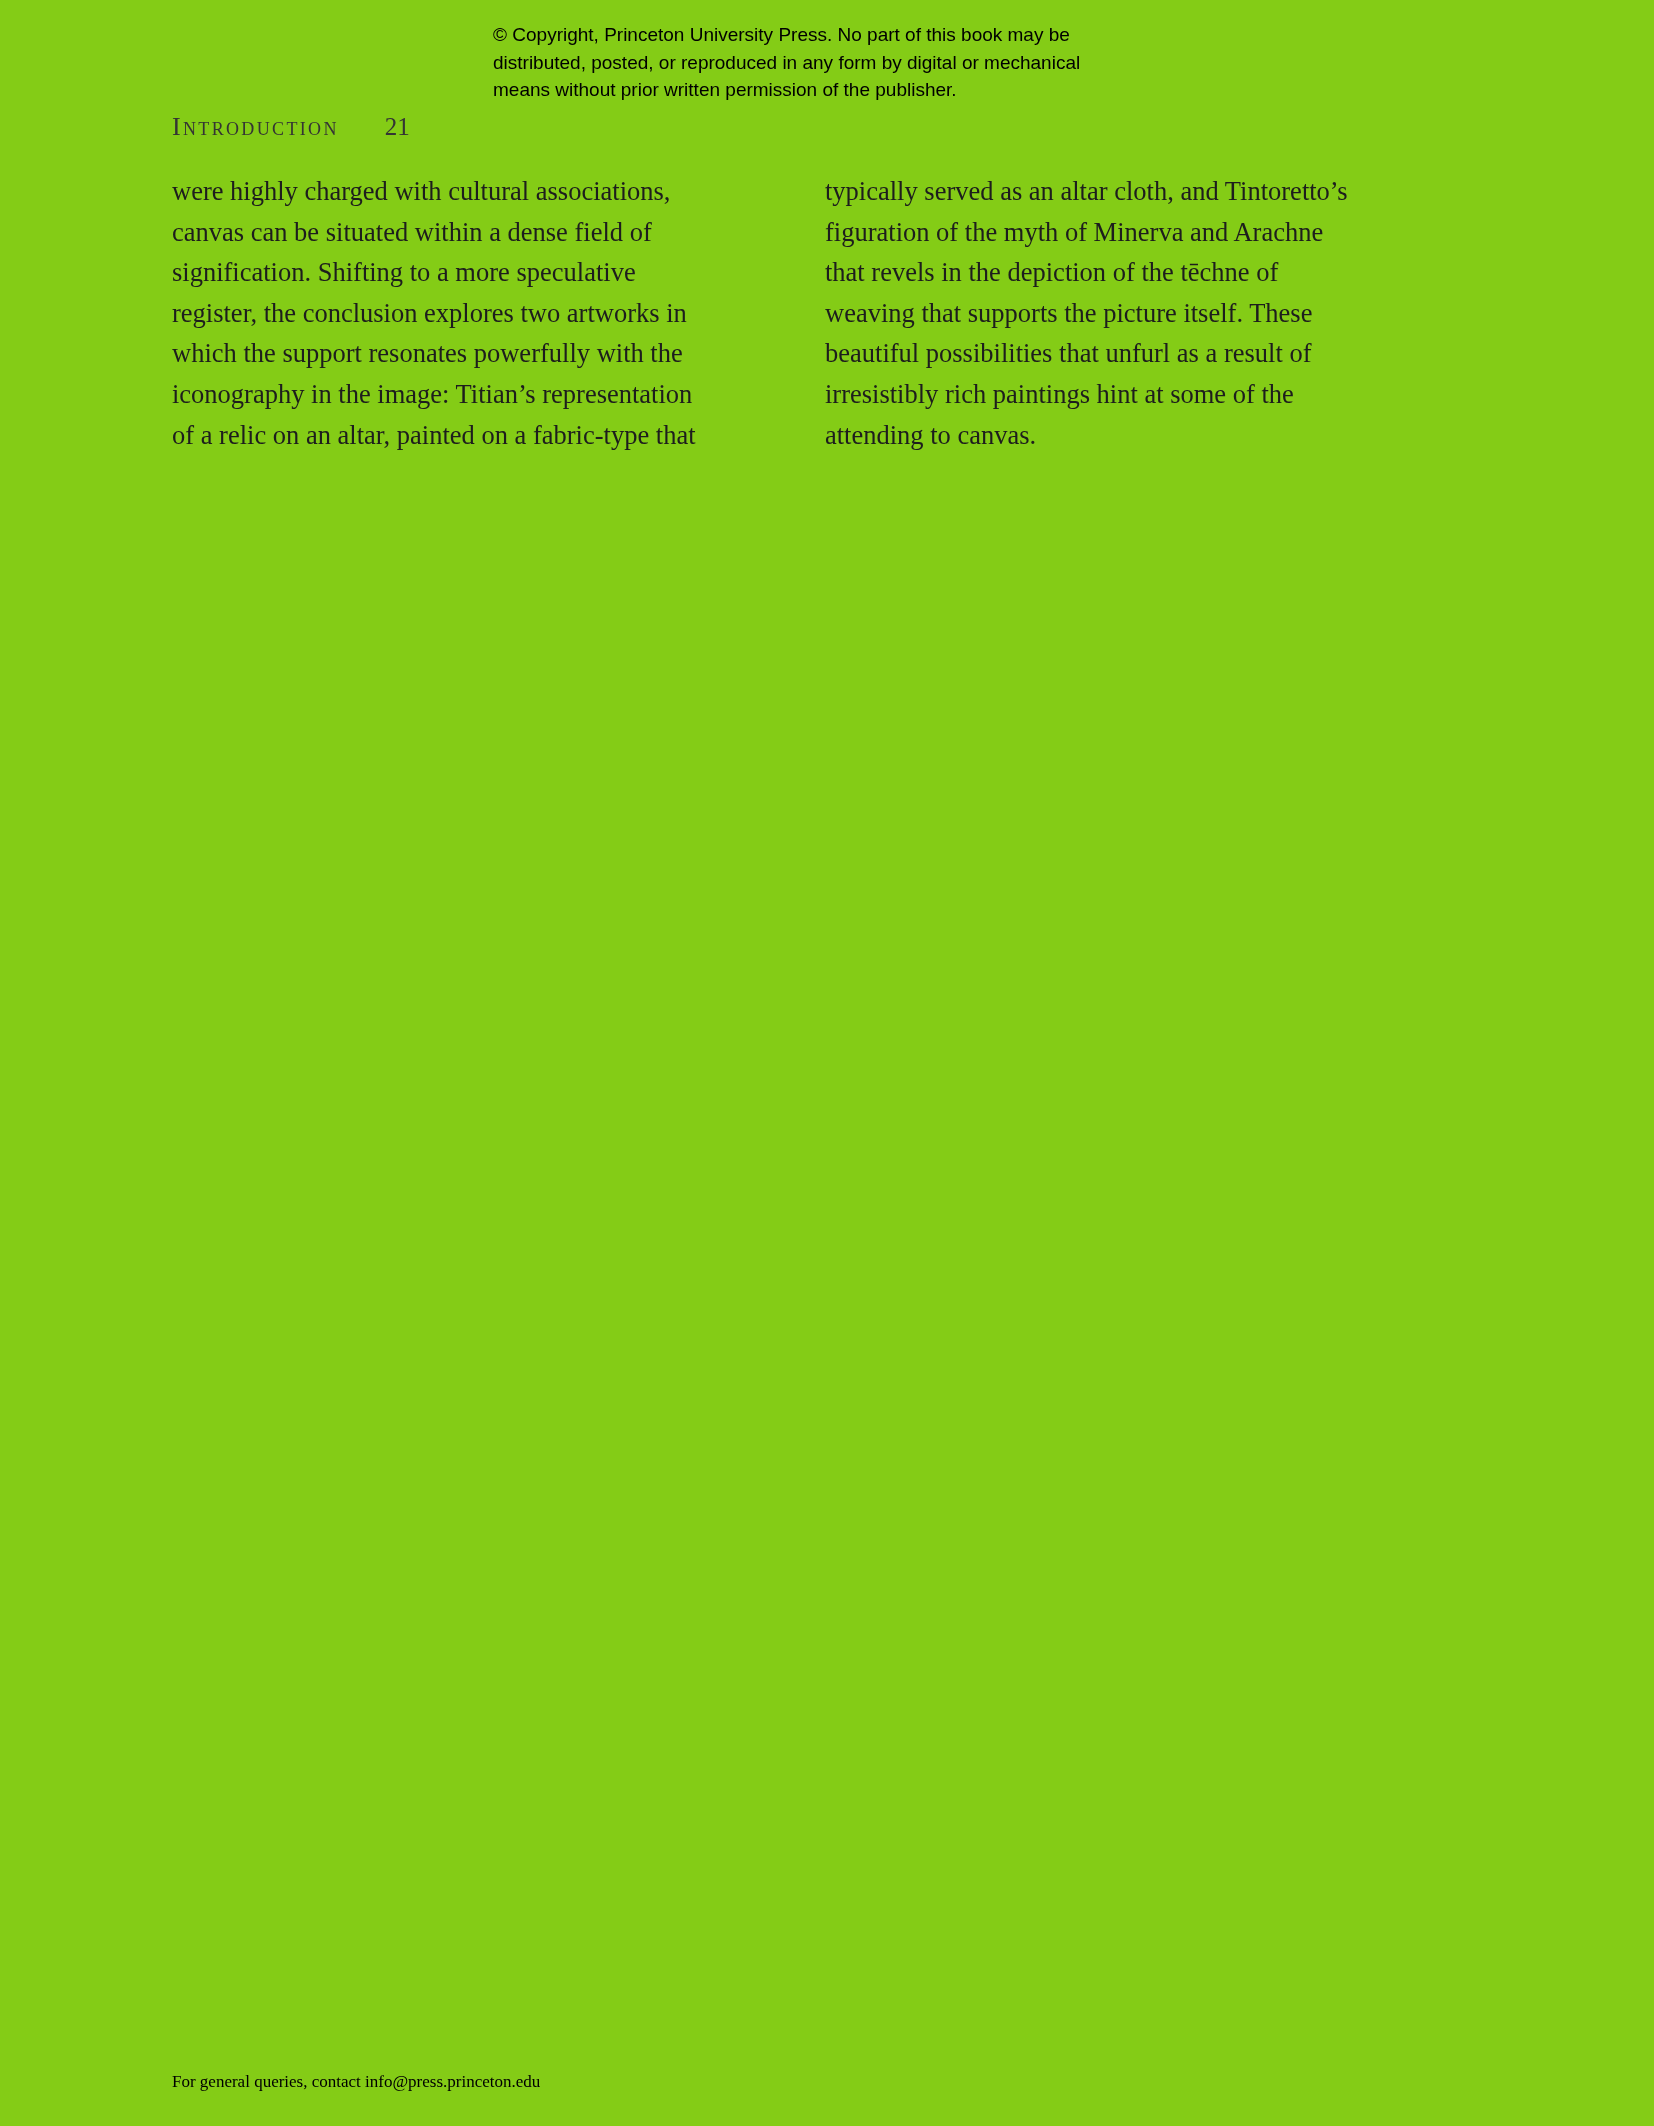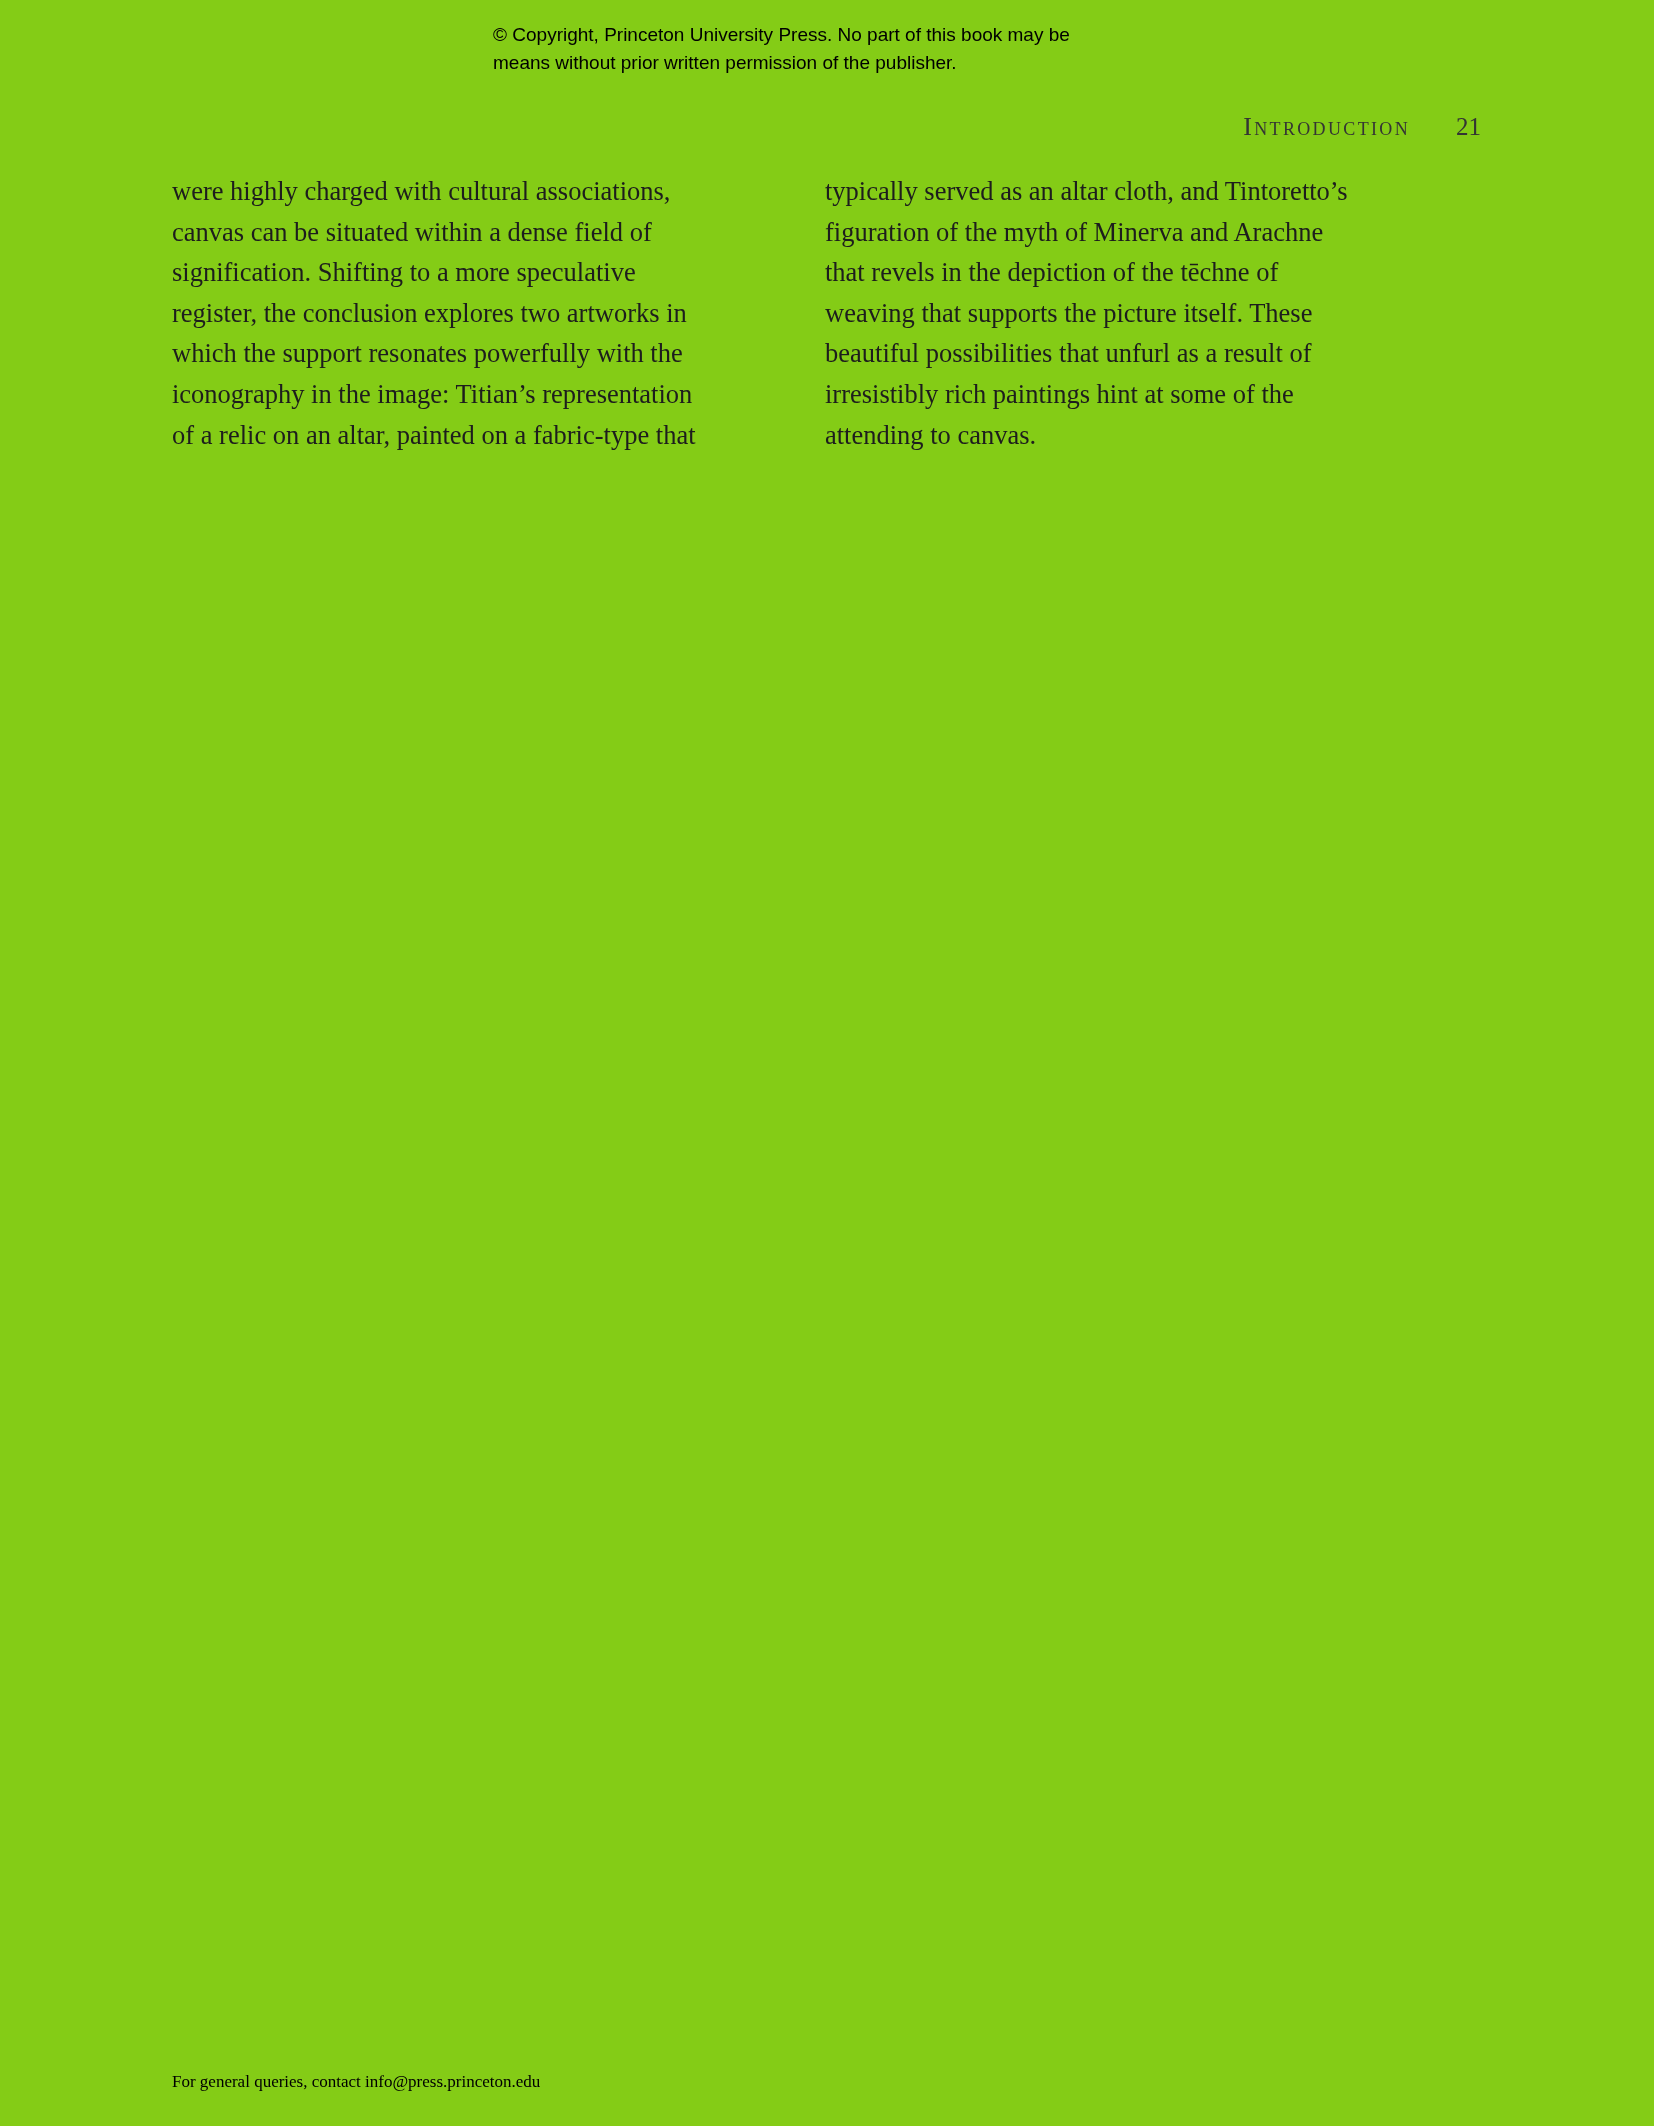--- a/index.html
+++ b/index.html
@@ -20,21 +20,21 @@
     font-family: "Liberation Sans", sans-serif;
     font-size: 19px;
     line-height: 27.5px;
     color: #000000;
   }
   .running-header {
     position: absolute;
     top: 112px;
     left: 172px;
     width: 1309px;
-    text-align: right;
+    text-align: left;
     color: #343434;
     white-space: nowrap;
   }
   .running-head {
     font-variant: small-caps;
     font-size: 26px;
     letter-spacing: 0.09em;
   }
   .page-number {
     font-size: 25px;
@@ -68,20 +68,21 @@
     color: #000000;
   }
 </style>
 </head>
 <body>
 
 <div class="page">
 
   <div class="copyright-block">
       <div class="text-line">© Copyright, Princeton University Press. No part of this book may be</div>
+      <div class="text-line">distributed, posted, or reproduced in any form by digital or mechanical</div>
       <div class="text-line">means without prior written permission of the publisher.</div>
     </div>
 
   <div class="running-header">
     <span class="running-head">Introduction</span><span class="page-number">21</span>
   </div>
 
   <div class="body-columns">
     <div class="column">
         <div class="text-line">were highly charged with cultural associations,</div>

